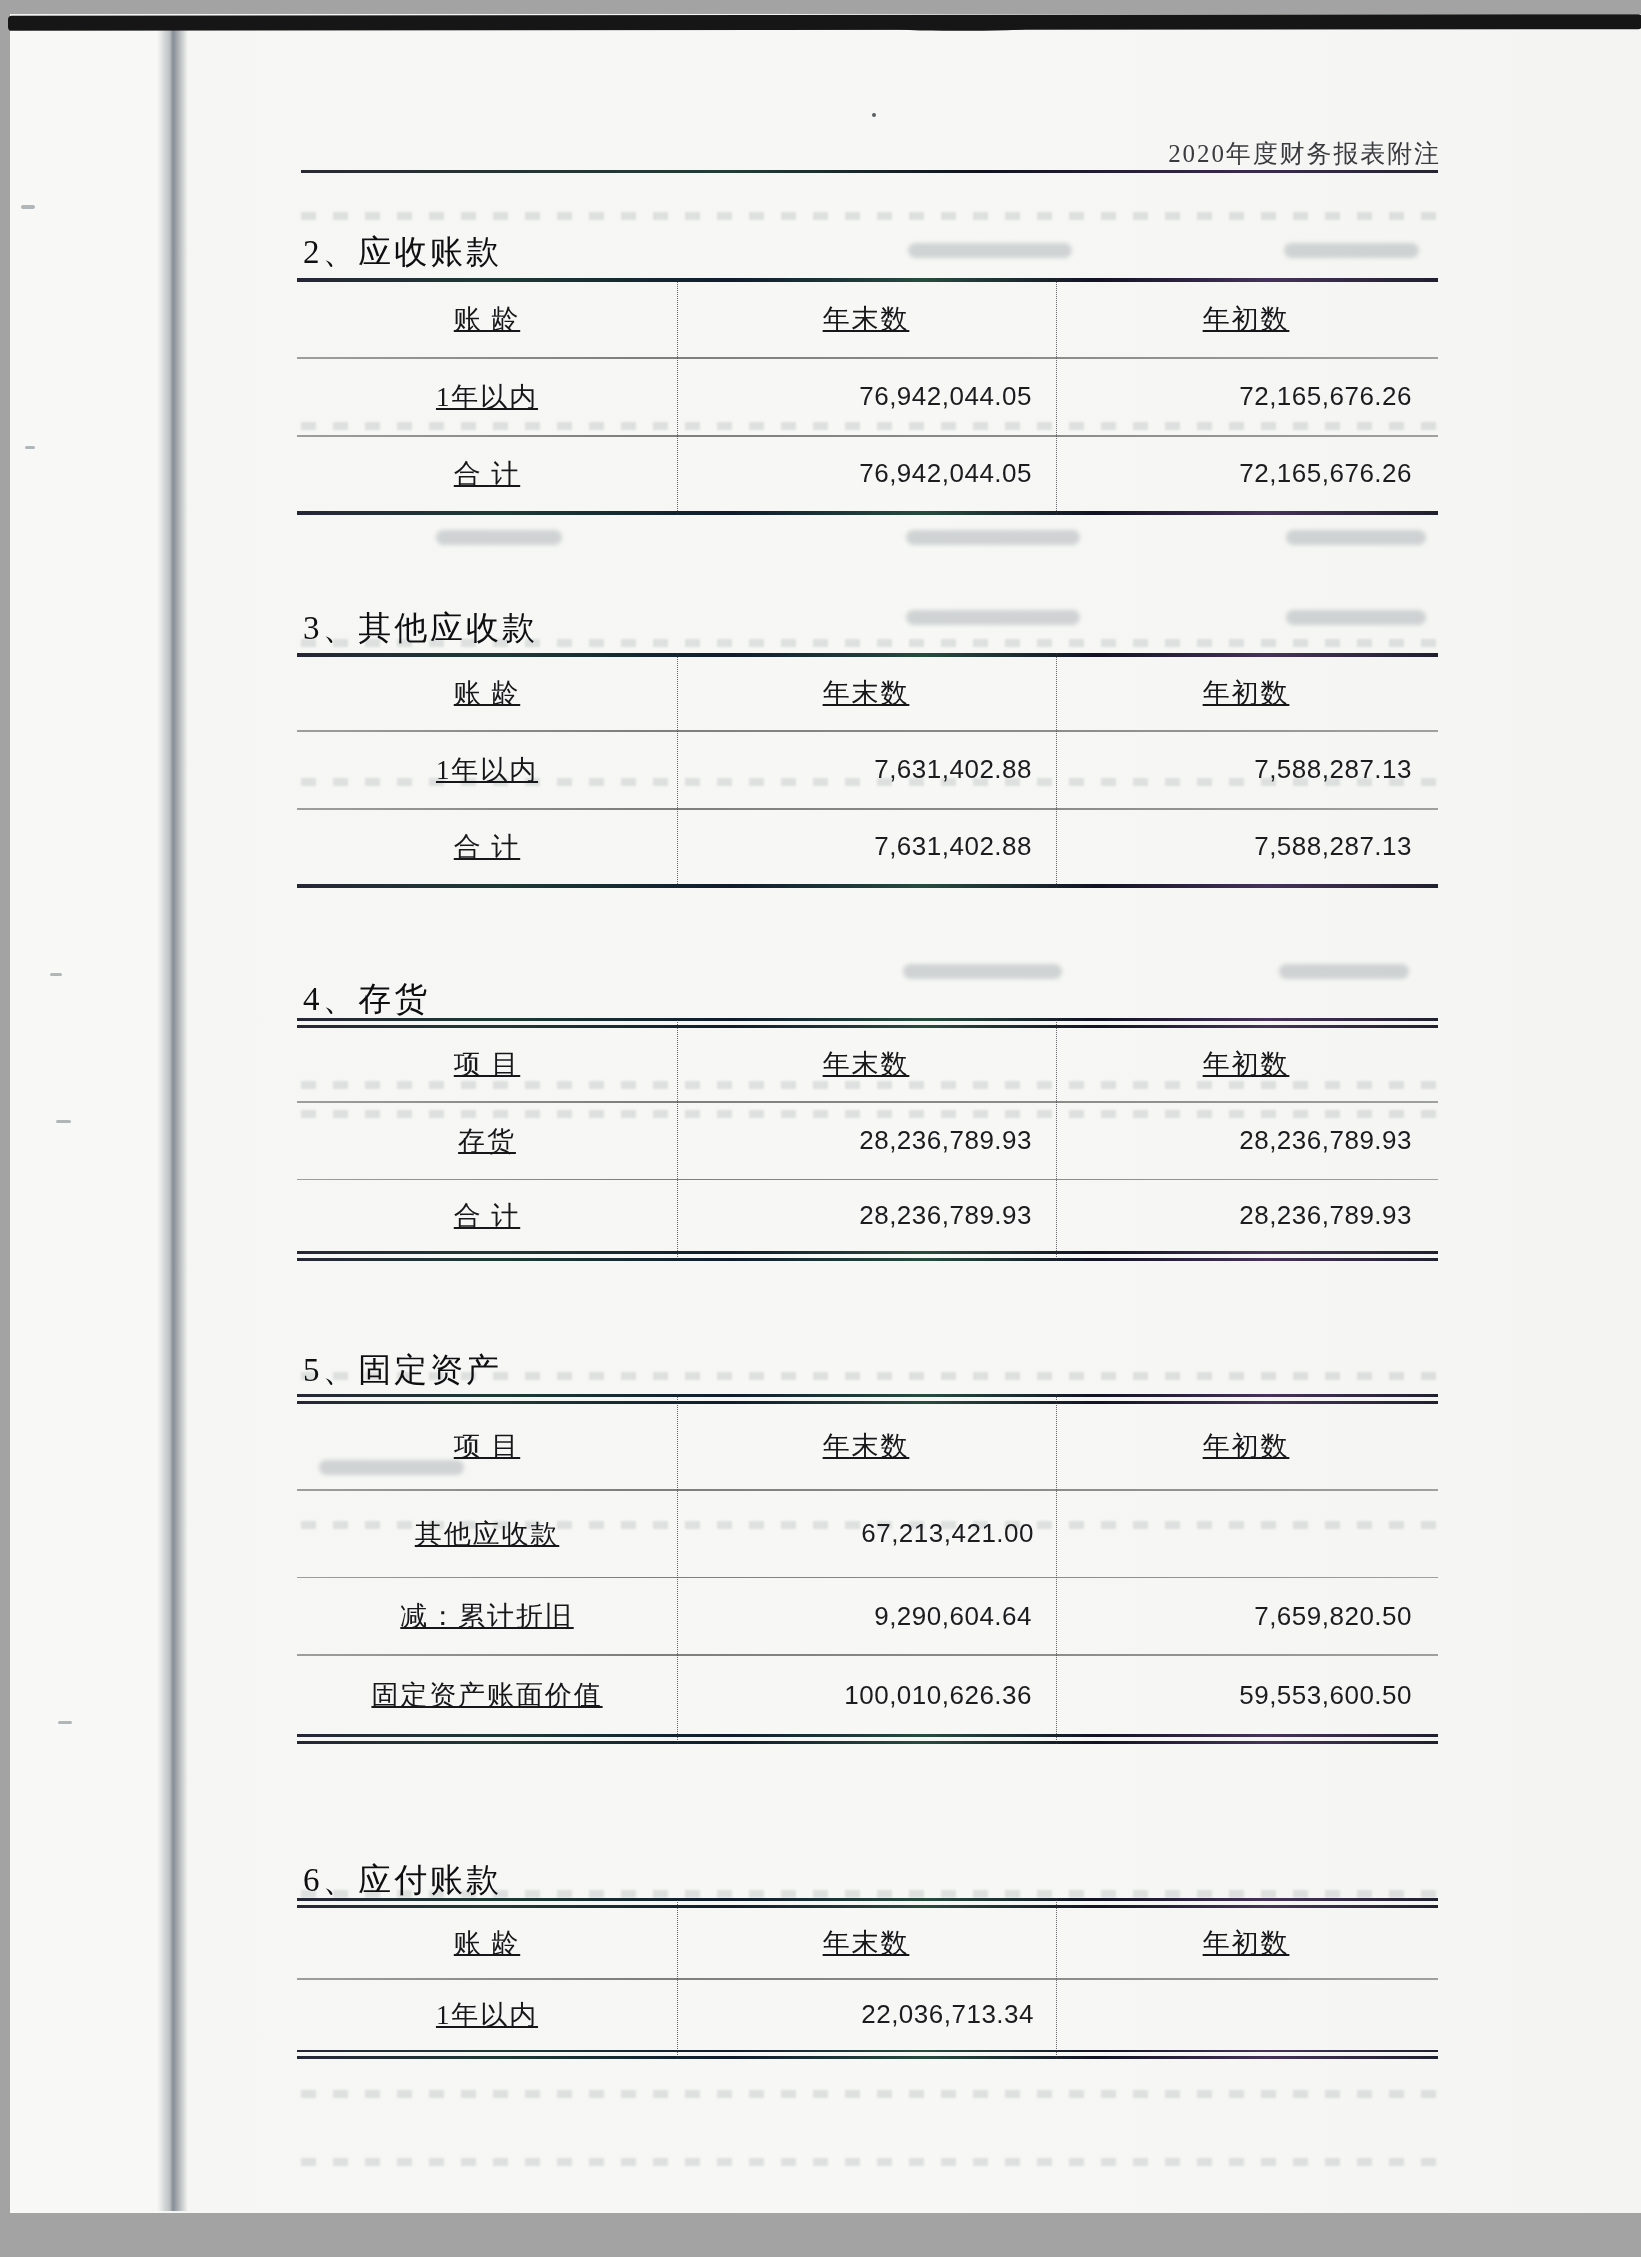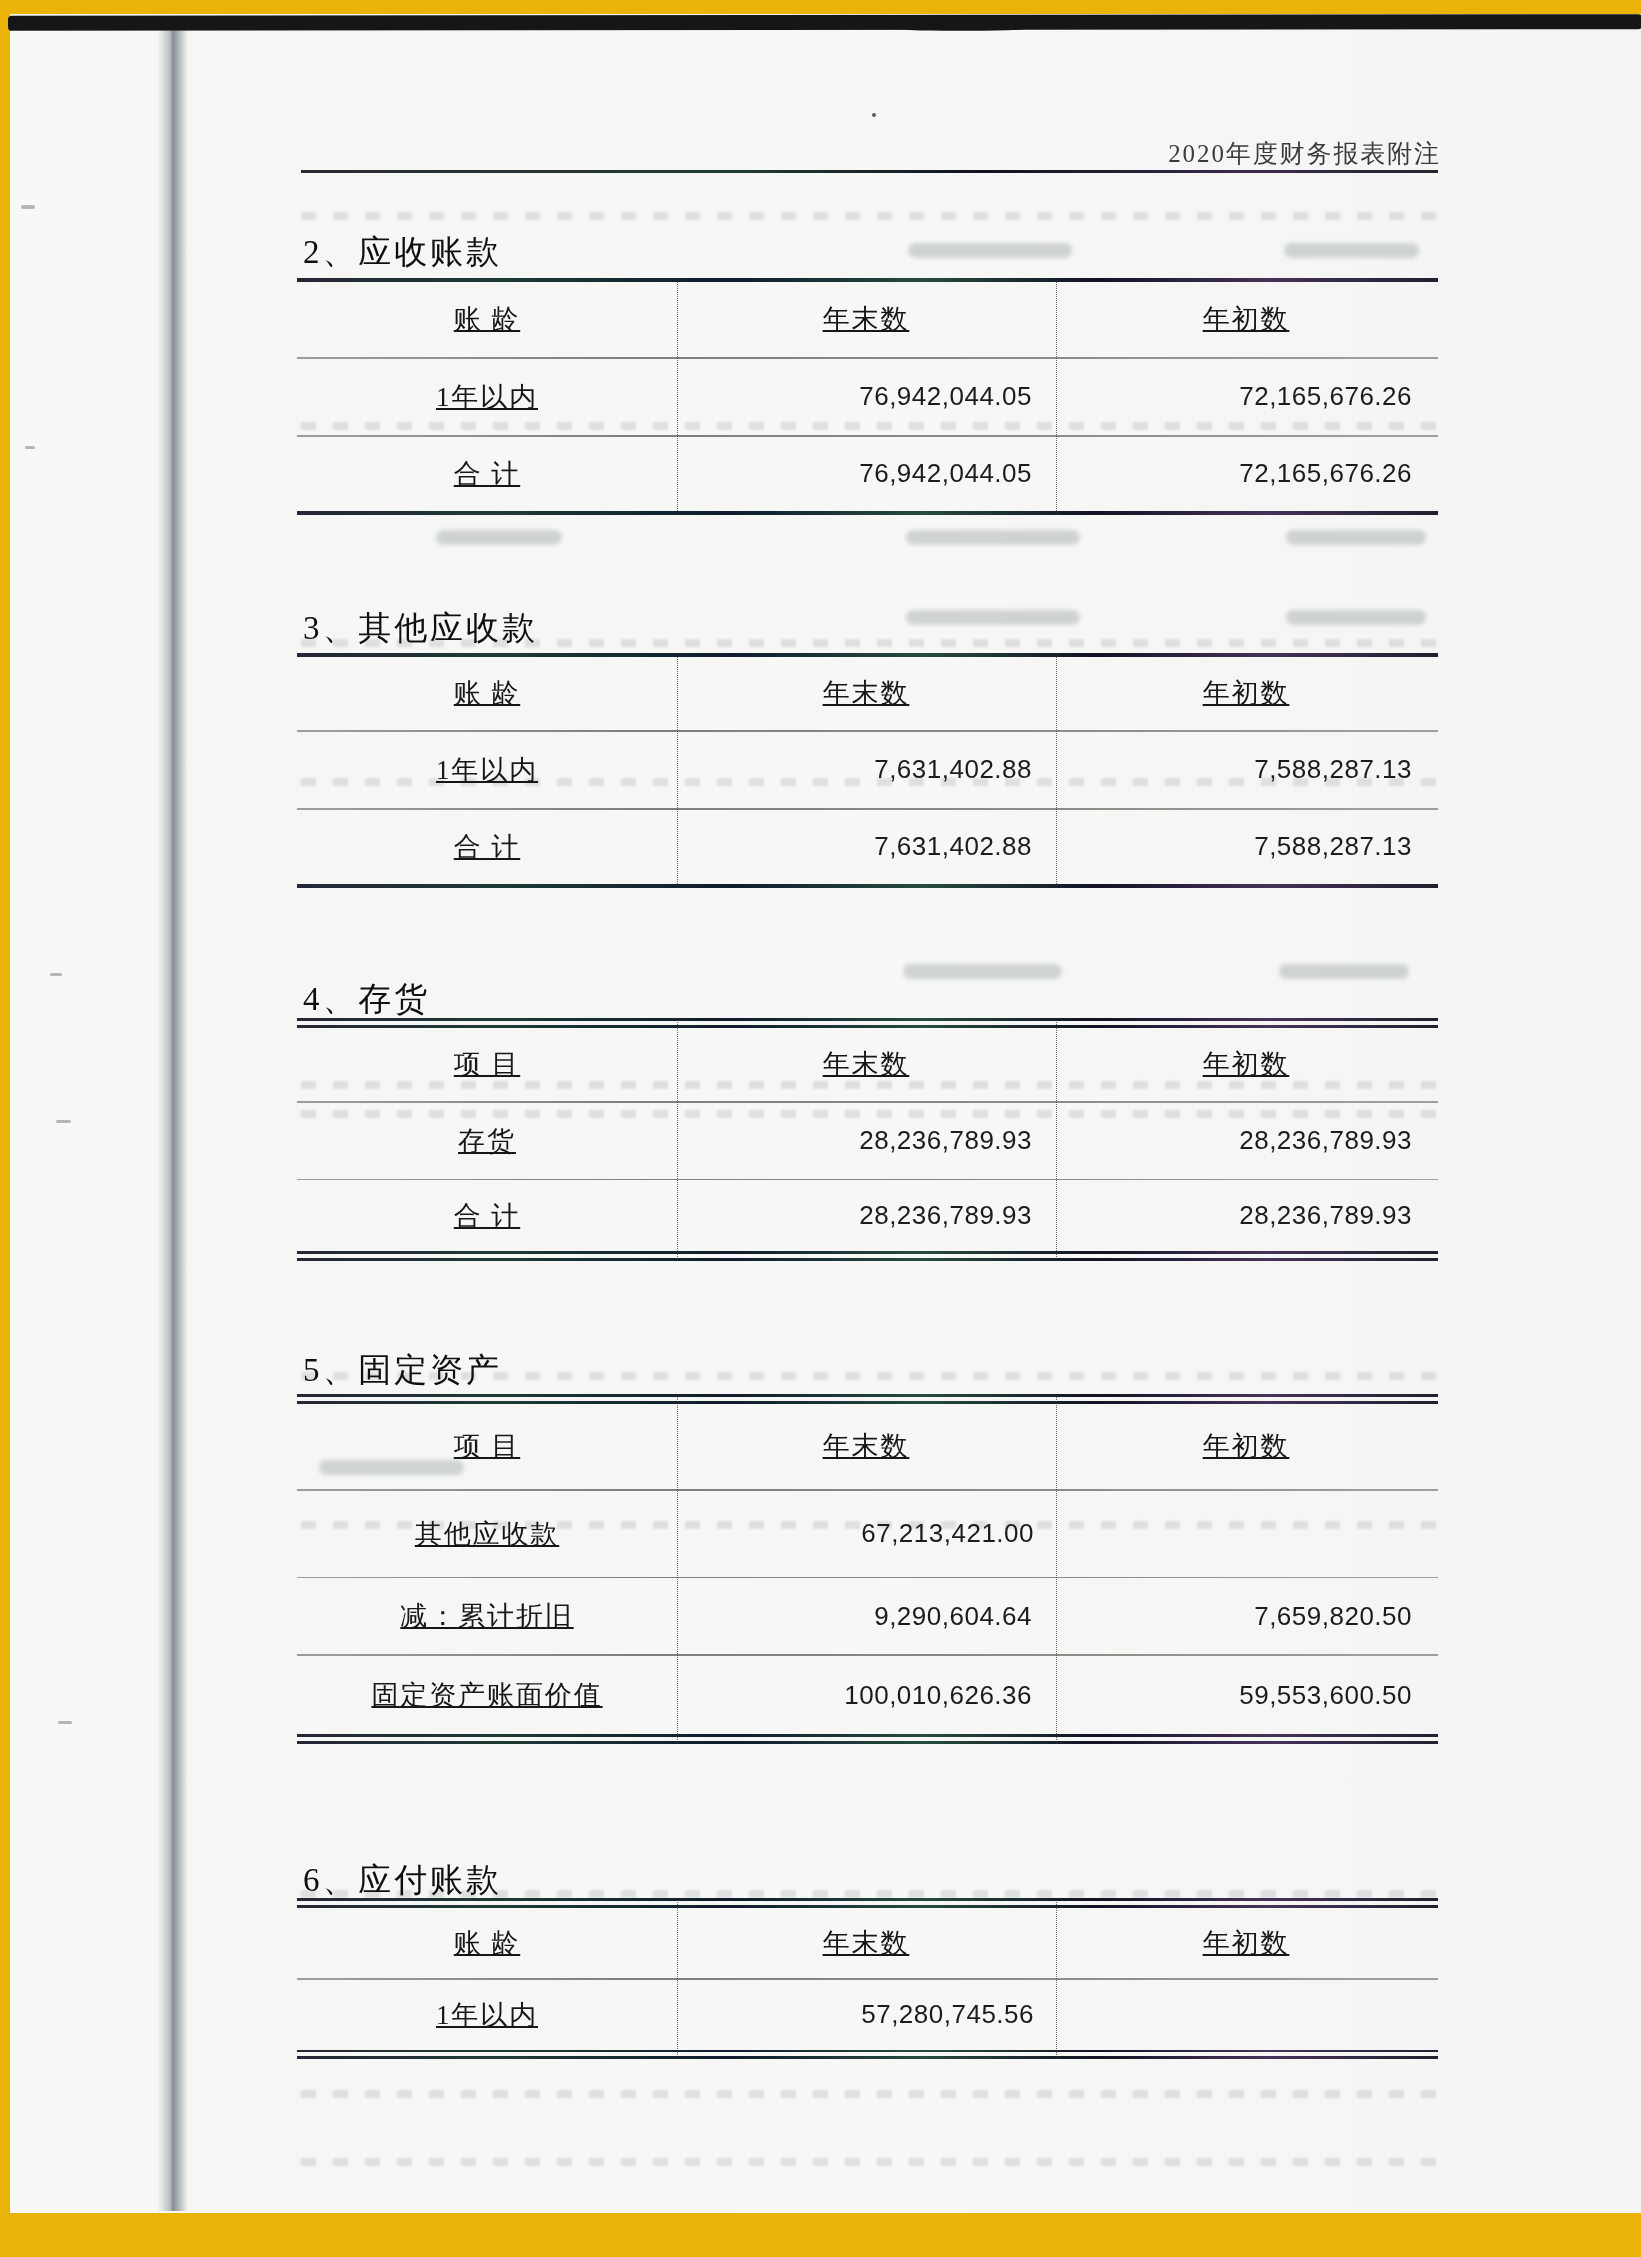--- a/index.html
+++ b/index.html
@@ -1,16 +1,16 @@
 <!DOCTYPE html>
 <html><head>
 <meta charset="utf-8">
 <style>
   html,body{margin:0;padding:0;background:#ffffff;}
-  .canvas{position:relative;width:1641px;height:2257px;background:#eab308;overflow:hidden;
+  .canvas{position:relative;width:1641px;height:2257px;background:#a3a3a3;overflow:hidden;
           font-family:"Liberation Serif", serif;color:#1a1a1a;}
   
   .scan{position:absolute;left:9.7px;top:13.5px;width:1632px;height:2199px;
         background:linear-gradient(90deg,#f2f3f0 0%,#f6f7f4 12%,#f7f8f5 55%,#f4f5f2 100%);}
   .leftpage{position:absolute;left:9.7px;top:29px;width:153px;height:2184px;background:#f8f9f6;}
   .fold{position:absolute;left:157px;top:27px;width:31px;height:2184px;
         background:linear-gradient(90deg,rgba(140,148,155,0) 0%,rgba(112,122,132,0.42) 40%,rgba(66,76,90,0.62) 52%,rgba(140,148,155,0) 100%);}
   .topbar{position:absolute;left:7.7px;top:15.4px;width:1634px;height:14.5px;background:#161617;
           border-radius:3.9px;transform:rotate(-0.06deg);}
   .topbar::after{content:"";position:absolute;left:54%;top:8.7px;width:9%;height:7.7px;background:#161617;border-radius:50%;}
@@ -201,20 +201,20 @@
   <div class="tbl" style="top:1898px;">
     <div class="dblrule"></div>
     <div class="tr head" style="height:70px;">
       <div class="td c1 lbl">账 龄</div>
       <div class="td c2 lbl">年末数</div>
       <div class="td c3 lbl">年初数</div>
     </div>
     <div class="sep"></div>
     <div class="tr" style="height:70px;">
       <div class="td c1 lbl">1年以内</div>
-      <div class="td c3 num">57,280,745.56</div>
+      <div class="td c3 num">22,036,713.34</div>
     </div>
     <div class="dblrule"></div>
     <div class="vline v1"></div>
     <div class="vline v2"></div>
   </div>
 </div>
 
 
 </body></html>

